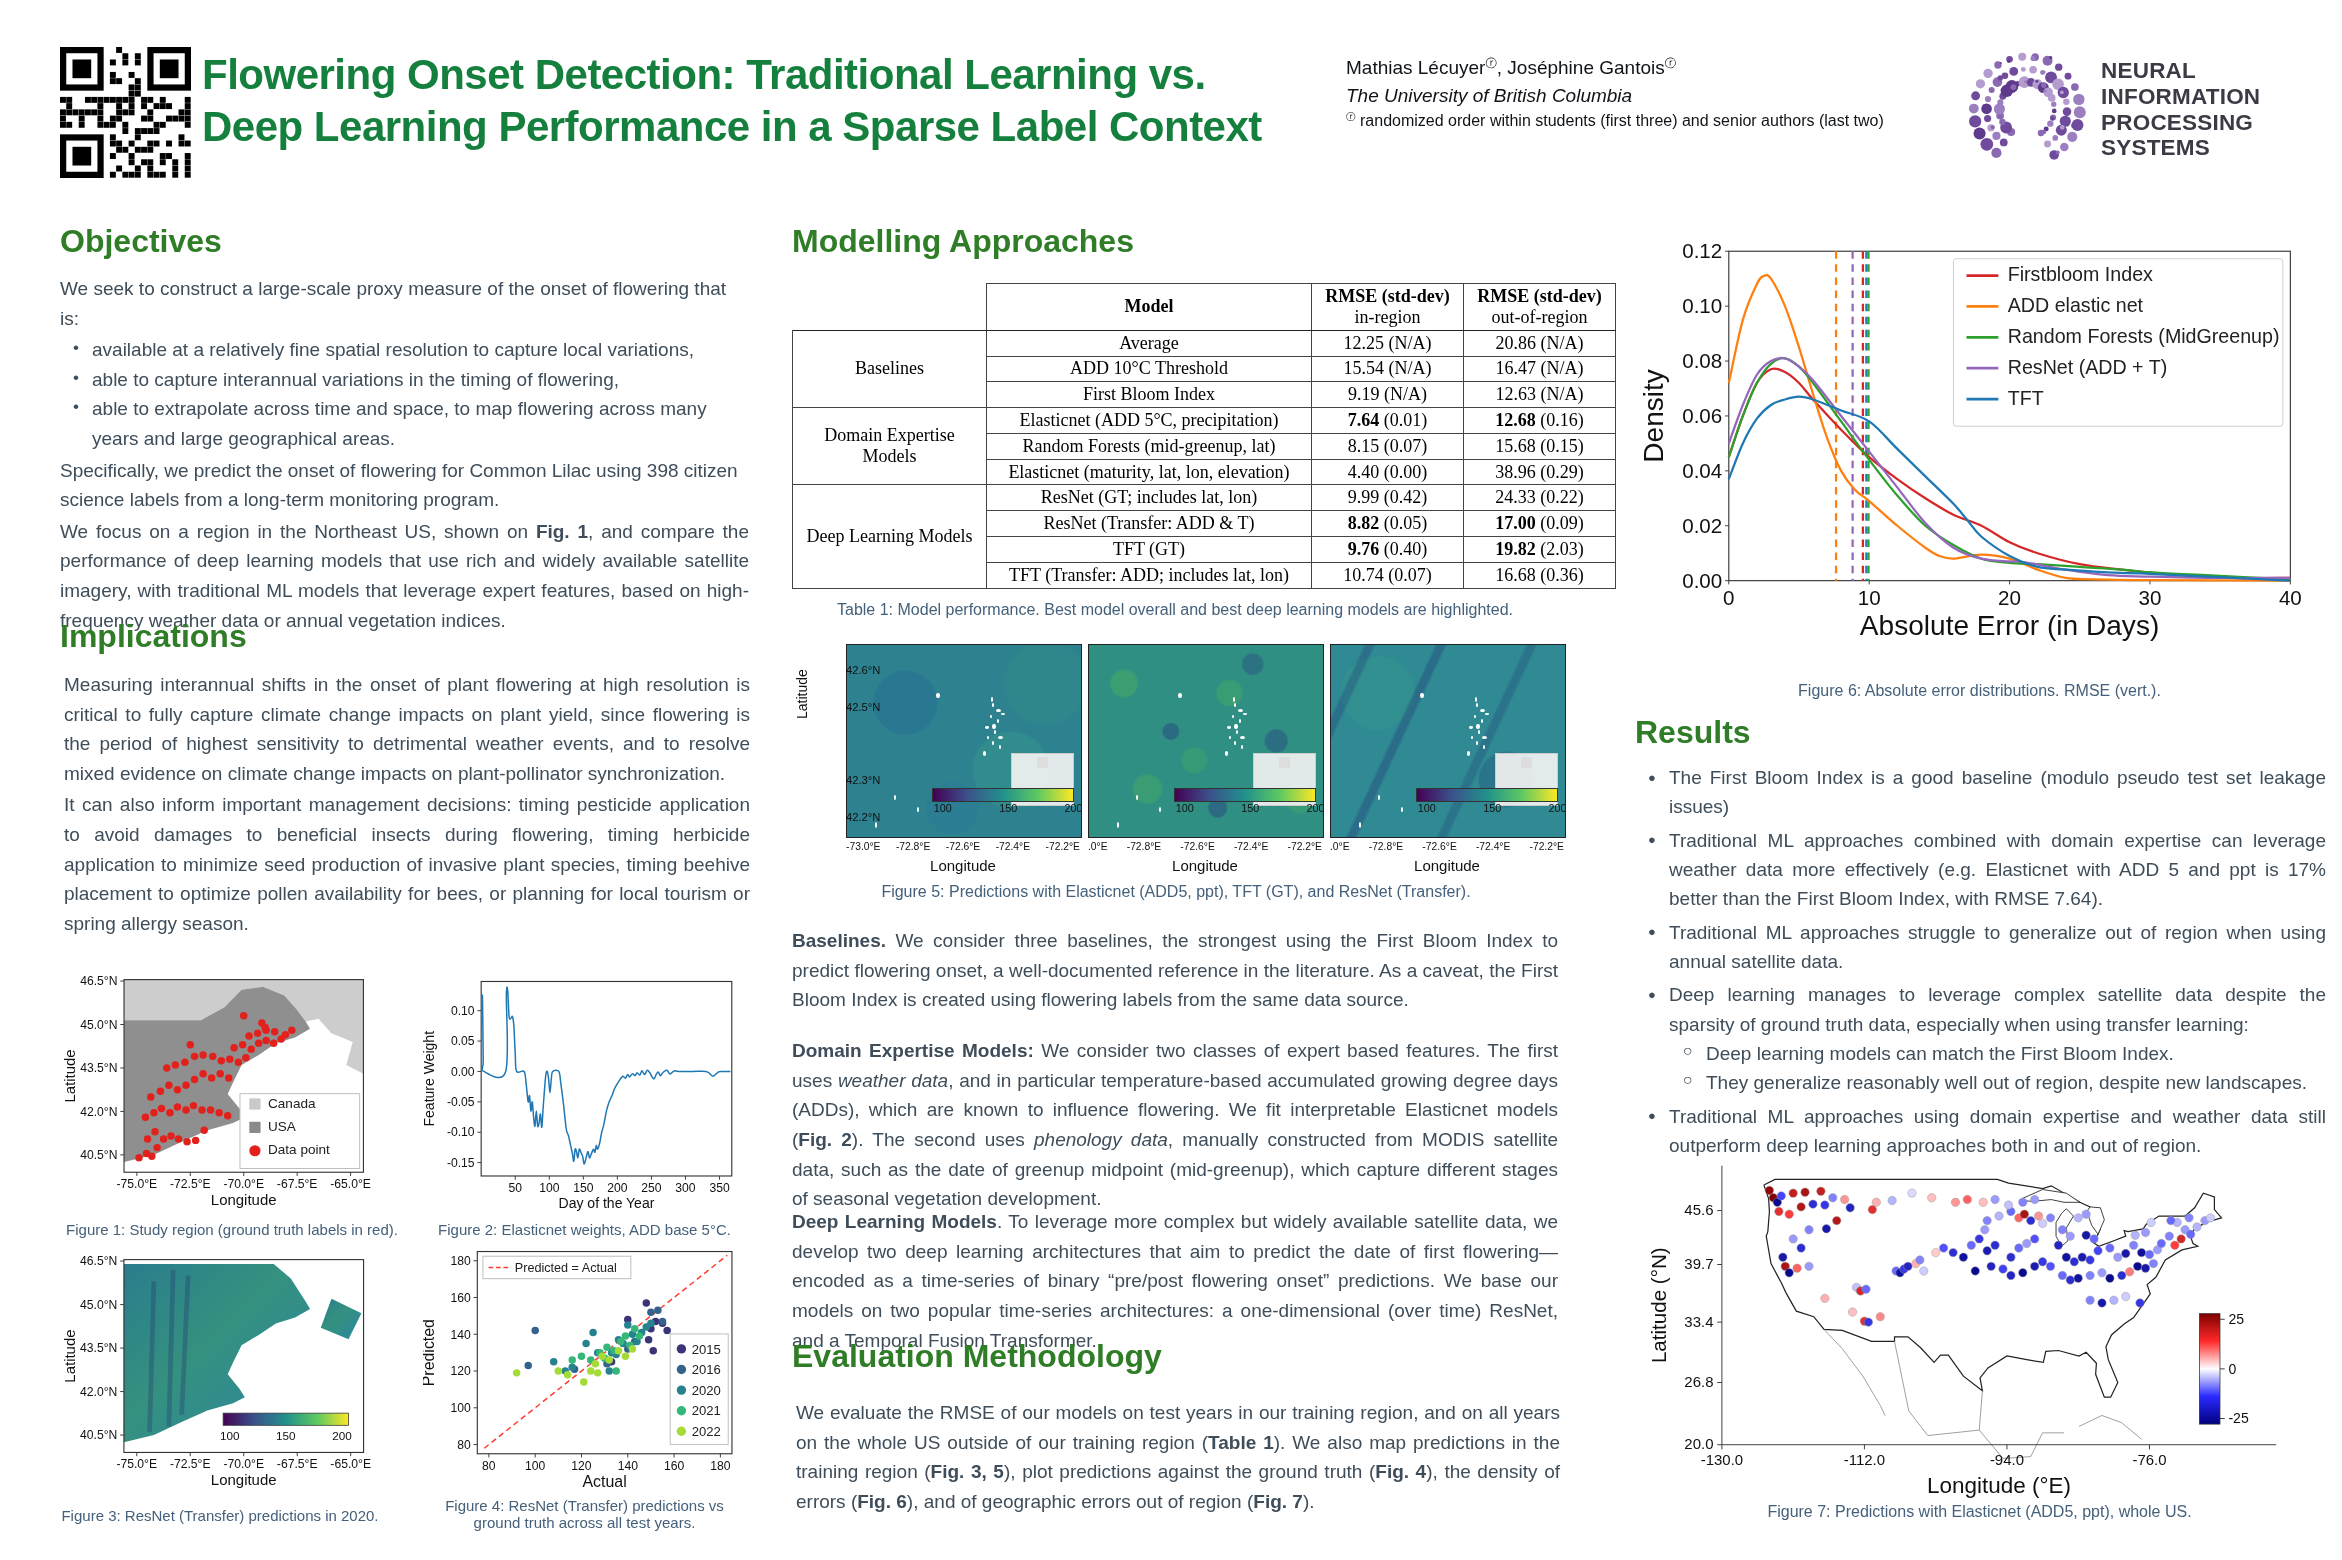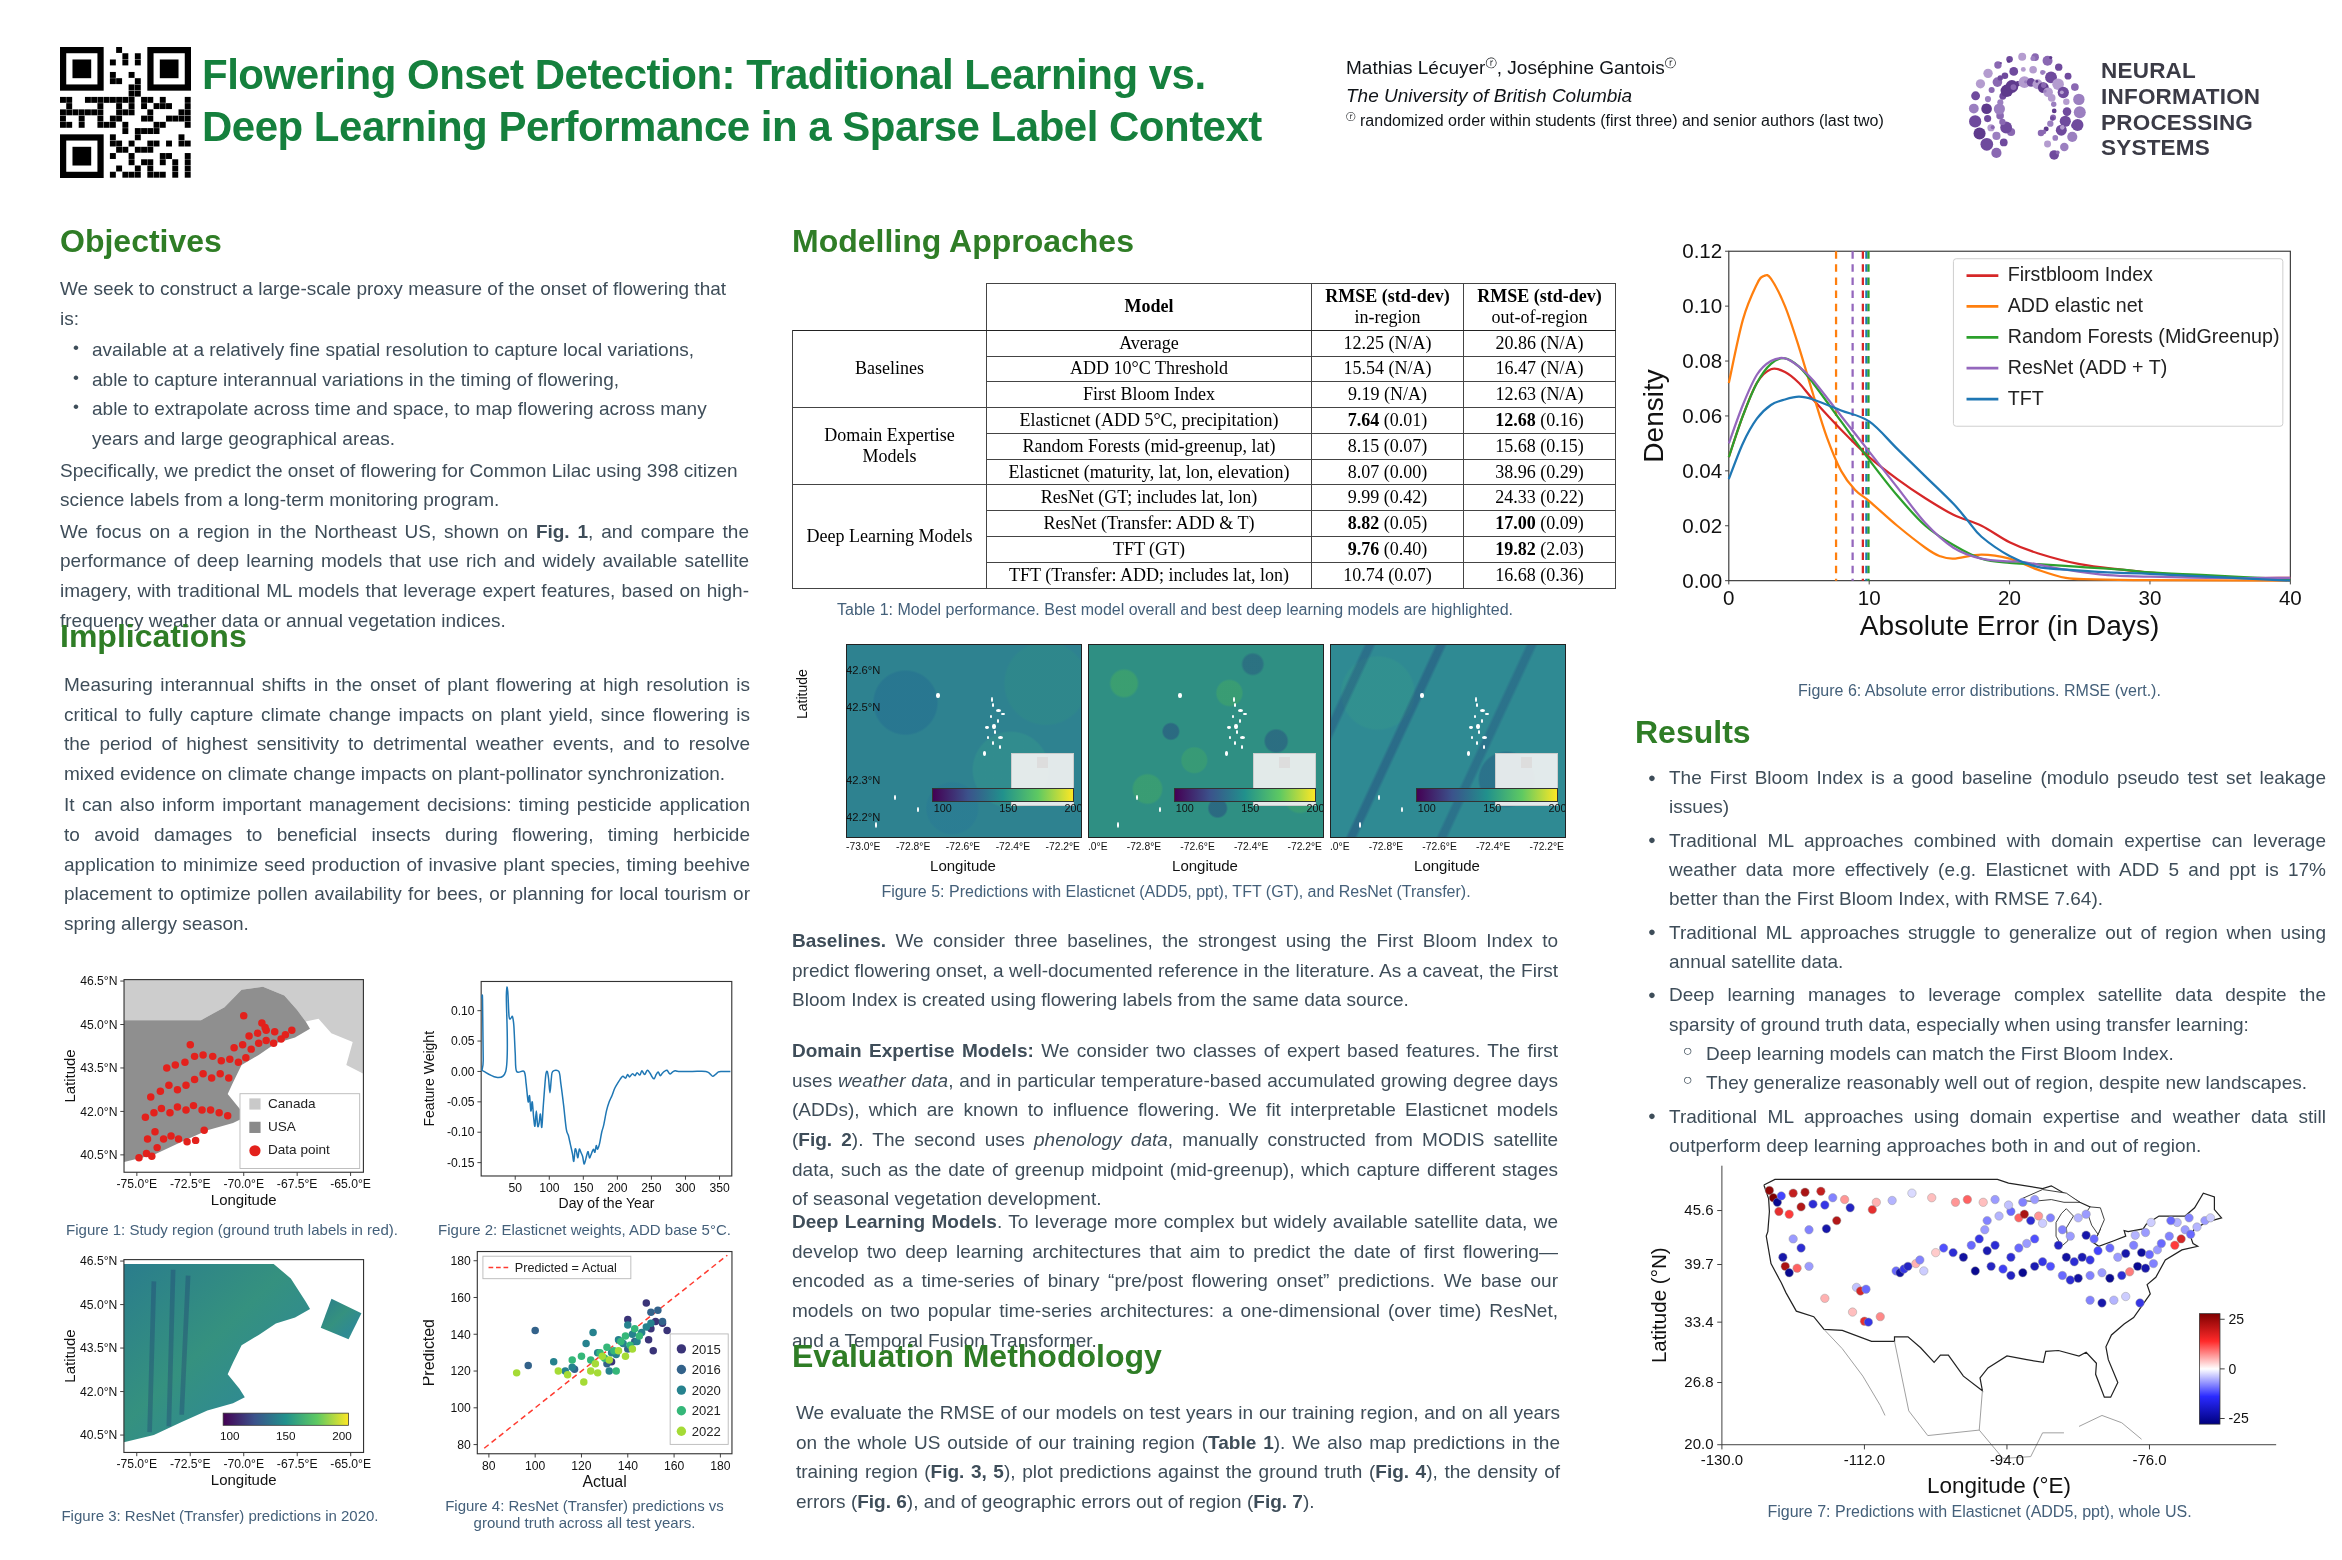--- a/index.html
+++ b/index.html
@@ -678,21 +678,21 @@
         <td class="rcol"><span class="run-b ">7.64</span> (0.01)</td>
         <td class="rcol"><span class="run-b ">12.68</span> (0.16)</td>
       </tr>
       <tr>
         <td class="mcol">Random Forests (mid-greenup, lat)</td>
         <td class="rcol">8.15 (0.07)</td>
         <td class="rcol">15.68 (0.15)</td>
       </tr>
       <tr>
         <td class="mcol">Elasticnet (maturity, lat, lon, elevation)</td>
-        <td class="rcol">8.07 (0.00)</td>
+        <td class="rcol">4.40 (0.00)</td>
         <td class="rcol">38.96 (0.29)</td>
       </tr>
       <tr class="gtop">
         <td rowspan="4" class="gcol">Deep Learning Models</td>
         <td class="mcol">ResNet (GT; includes lat, lon)</td>
         <td class="rcol">9.99 (0.42)</td>
         <td class="rcol">24.33 (0.22)</td>
       </tr>
       <tr>
         <td class="mcol">ResNet (Transfer: ADD &amp; T)</td>

